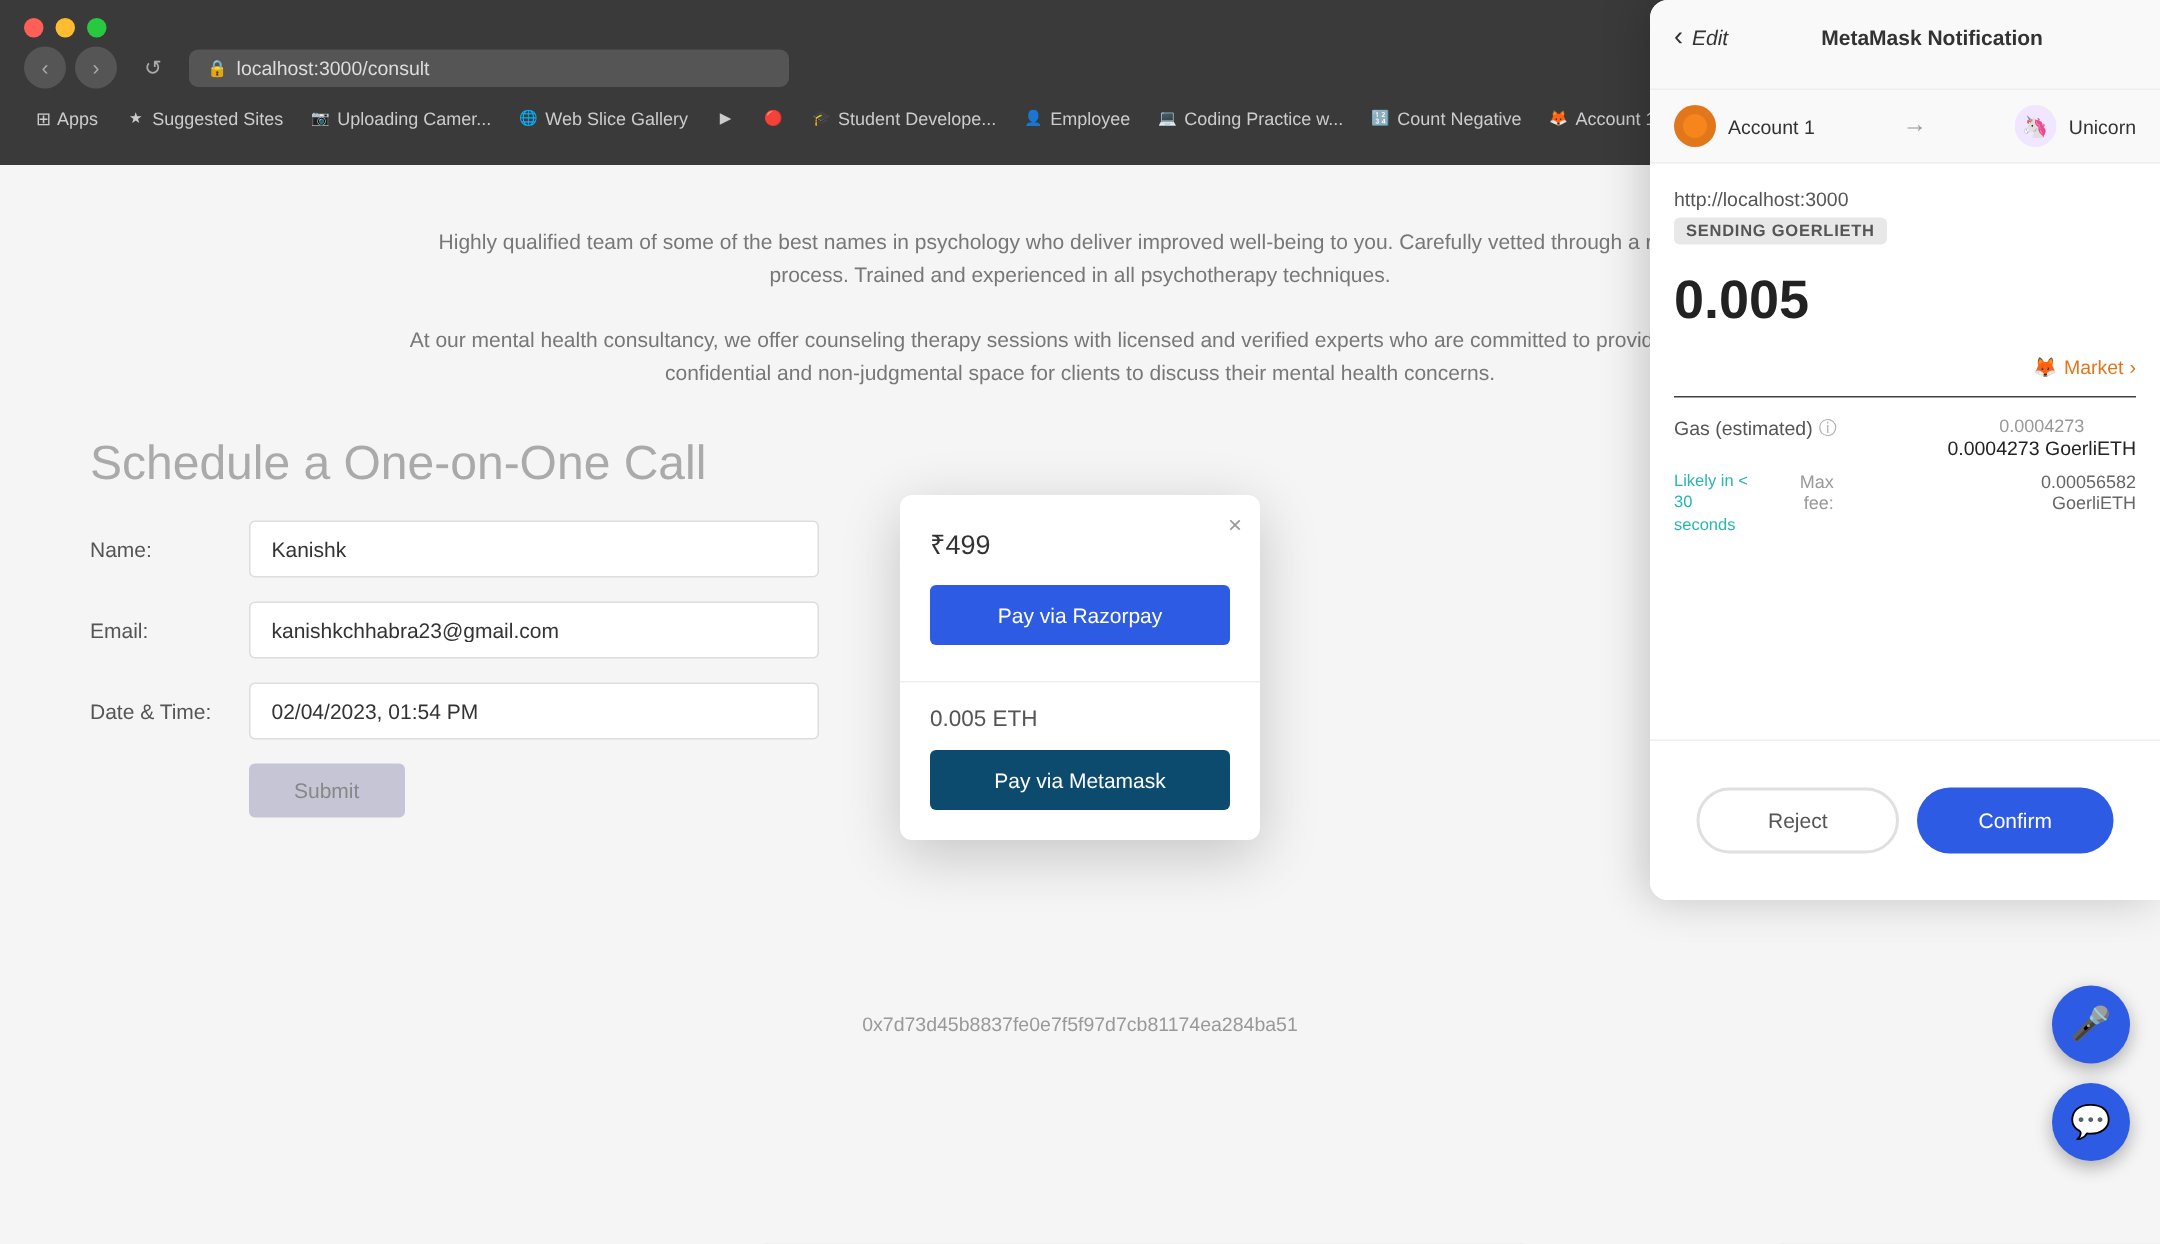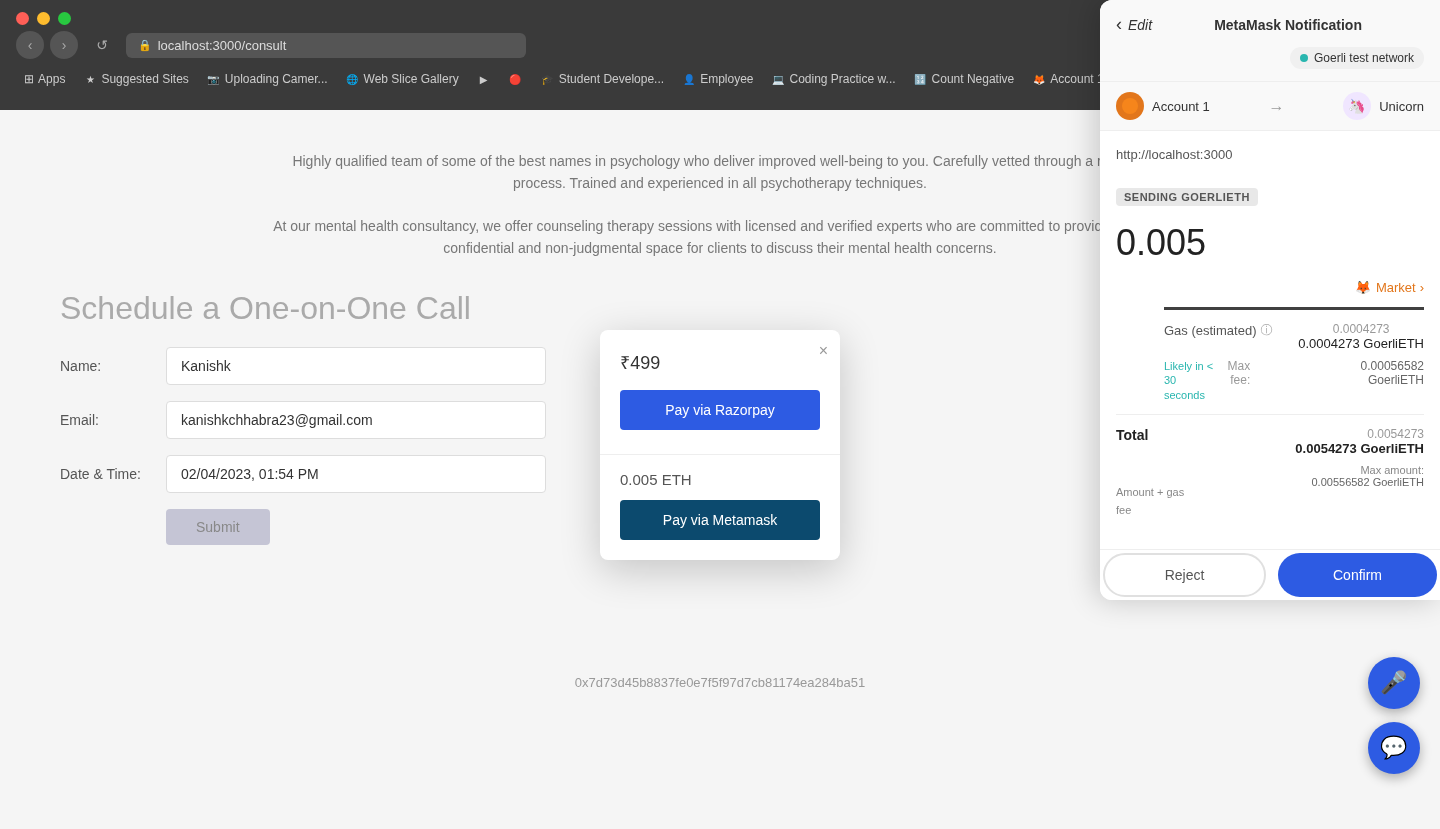--- a/index.html
+++ b/index.html
@@ -335,55 +335,54 @@
 
     .mm-body {
       padding: 16px;
       overflow-y: auto;
       height: calc(100% - 180px);
     }
 
     .mm-origin {
       font-size: 13px;
       color: #555;
-      margin-bottom: 25px;
+      margin-bottom: 4px;
     }
     .mm-sending-badge {
       display: inline-block;
       background: #e8e8e8;
       border-radius: 4px;
       padding: 3px 8px;
       font-size: 11px;
       color: #555;
       font-weight: 600;
       margin-bottom: 16px;
       letter-spacing: 0.5px;
     }
     .mm-amount {
       font-size: 36px;
-      font-weight: 400;
+      font-weight: 700;
       color: #222;
       margin-bottom: 16px;
     }
 
     .mm-market-row {
       display: flex; align-items: center; justify-content: flex-end;
       margin-bottom: 12px;
     }
     .mm-market-link {
       display: flex; align-items: center; gap: 4px;
       color: #e2761b;
       font-size: 13px;
       cursor: pointer;
     }
 
     .mm-gas-section {
-      border-top: 3px solid #404040;
+      border-top: 1px solid #404040;
       padding-top: 12px;
-      margin-left: 48px;
     }
 
     .mm-row {
       display: flex; justify-content: space-between; align-items: flex-start;
       margin-bottom: 8px;
     }
     .mm-row-label {
       font-size: 13px;
       color: #555;
       display: flex; align-items: center; gap: 4px;
@@ -456,21 +455,21 @@
     }
     .mm-max-amount-value {
       font-size: 11px; color: #666;
       text-align: right;
     }
 
     .mm-footer {
       position: absolute;
       bottom: 0; left: 0; right: 0;
       display: flex; gap: 12px;
-      padding: 3px;
+      padding: 31px;
       background: white;
       border-top: 1px solid #eee;
     }
     .mm-reject-btn {
       flex: 1;
       background: white;
       border: 2px solid #e0e0e0;
       color: #555;
       padding: 12px;
       border-radius: 24px;
@@ -621,26 +620,20 @@
 
 <div class="metamask-panel">
   <div class="mm-header">
     <div class="mm-title-row">
       <button class="mm-back-btn">
         <span>‹</span>
         <span class="mm-back-label">Edit</span>
       </button>
       <span class="mm-title">MetaMask Notification</span>
     </div>
-    <div style="display:flex; justify-content:flex-end;">
-      <div class="mm-network-badge">
-        <div class="network-dot"></div>
-        <span>Goerli test network</span>
-      </div>
-    </div>
   </div>
 
   <div class="mm-accounts-row">
     <div class="mm-account">
       <div class="mm-account-icon">
         <svg width="28" height="28" viewBox="0 0 28 28">
           <circle cx="14" cy="14" r="14" fill="#e2761b"></circle>
           <circle cx="14" cy="14" r="8" fill="#f6851b"></circle>
         </svg>
       </div>
@@ -689,40 +682,20 @@
         <div style="text-align:right;">
           <div class="mm-max-fee-row">
             <span class="mm-max-fee-label">Max fee:</span>
             &nbsp;
             <span class="mm-max-fee-value">0.00056582 GoerliETH</span>
           </div>
         </div>
       </div>
     </div>
 
-    <div class="mm-total-section">
-      <div class="mm-total-row">
-        <span class="mm-total-label">Total</span>
-        <div class="mm-total-value-group">
-          <div class="mm-total-small">0.0054273</div>
-          <div class="mm-total-main">0.0054273 GoerliETH</div>
-        </div>
-      </div>
-
-      <div class="mm-amount-gas-row">
-        <div style="white-space:pre-line;">
-          <span class="mm-amount-gas-label">Amount + gas
-fee</span>
-        </div>
-        <div style="text-align:right;">
-          <div class="mm-max-amount-label">Max amount:</div>
-          <div class="mm-max-amount-value">0.00556582 GoerliETH</div>
-        </div>
-      </div>
-    </div>
   </div>
 
   <div class="mm-footer">
     <button class="mm-reject-btn">Reject</button>
     <button class="mm-confirm-btn">Confirm</button>
   </div>
 </div>
 
 <button class="fab-mic">
   <span style="font-size:22px; color:white;">🎤</span>

